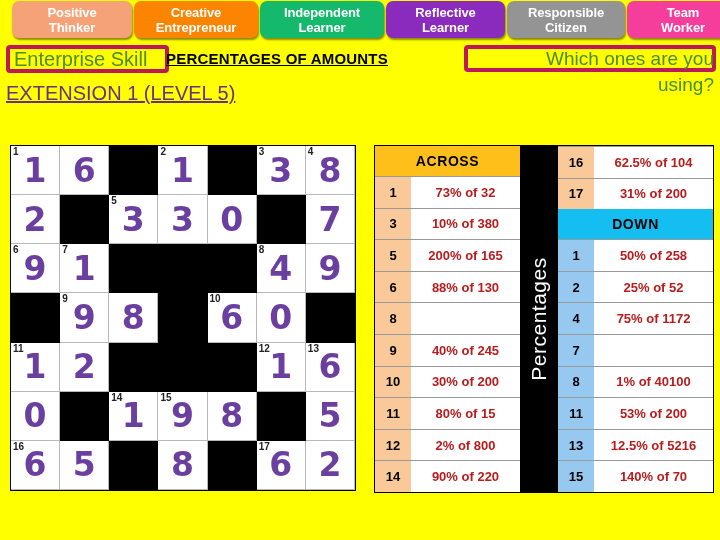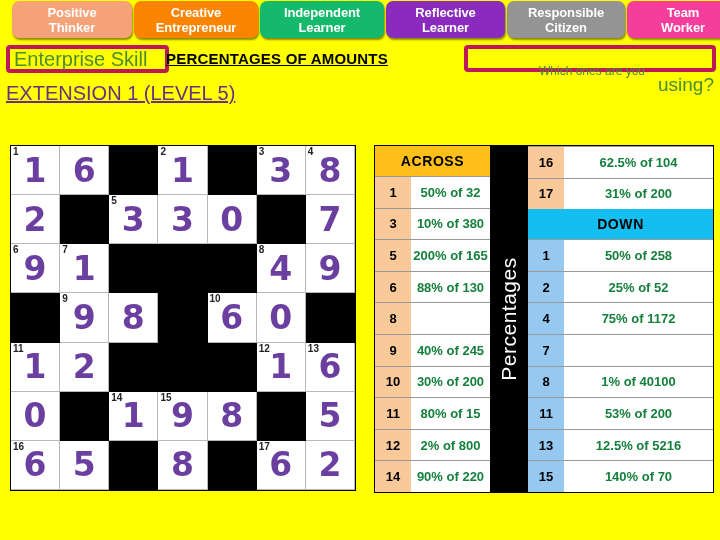--- a/index.html
+++ b/index.html
@@ -82,25 +82,24 @@
     white-space: nowrap;
   }
   #hdr-rightbox {
     left: 464px; top: 45px;
     width: 252px; height: 27px;
   }
   #hdr-right-l1 {
     position: absolute;
     left: 470px; top: 48px;
     width: 244px;
-    text-align: center;
-    font-size: 12px;
+    text-align: right;
+    font-size: 19px;
     color: #4D8B2F;
     white-space: nowrap;
-    margin-top: 16px;
   }
   #hdr-right-l2 {
     position: absolute;
     left: 470px; top: 74px;
     width: 244px;
     text-align: right;
     font-size: 19px;
     color: #4D8B2F;
     white-space: nowrap;
   }
@@ -155,21 +154,21 @@
     display: flex;
     background: #FFFFFF;
     border: 1px solid #000000;
     box-sizing: border-box;
   }
   .cluecol {
     display: flex;
     flex-direction: column;
     box-sizing: border-box;
   }
-  #col-left  { width: 115px; }
+  #col-left  { width: 145px; }
   #col-spine { width: 38px; background: #000000; position: relative; }
   #col-right { width: 155px; flex: 1 1 auto; }
 
   #spine-label {
     position: absolute;
     left: 50%; top: 50%;
     transform: translate(-50%,-50%) rotate(-90deg);
     white-space: nowrap;
     color: #FFFFFF;
     font-size: 21px;
@@ -211,21 +210,21 @@
     box-sizing: border-box;
   }
   .cluerow .ctext {
     flex: 1 1 auto;
     display: flex;
     align-items: center;
     justify-content: center;
     background: #FFFFFF;
     font-size: 13px;
     font-weight: bold;
-    color: #15803d;
+    color: #b91c1c;
     white-space: nowrap;
     box-sizing: border-box;
   }
   .across-num { background: #F9C99A; }
   .down-num   { background: #96C8F0; }
 </style>
 </head>
 <body>
 
 <div id="topnav">
@@ -398,21 +397,21 @@
     <div class="cell white">
       <div class="val">2</div>
     </div>
   </div>
 
 <div id="clues">
   <div class="cluecol" id="col-left">
     <div class="hdrrow across">ACROSS</div>
   <div class="cluerow">
         <div class="cnum across-num">1</div>
-        <div class="ctext">50% of 32</div>
+        <div class="ctext">73% of 32</div>
       </div>
       <div class="cluerow">
         <div class="cnum across-num">3</div>
         <div class="ctext">10% of 380</div>
       </div>
       <div class="cluerow">
         <div class="cnum across-num">5</div>
         <div class="ctext">200% of 165</div>
       </div>
       <div class="cluerow">

